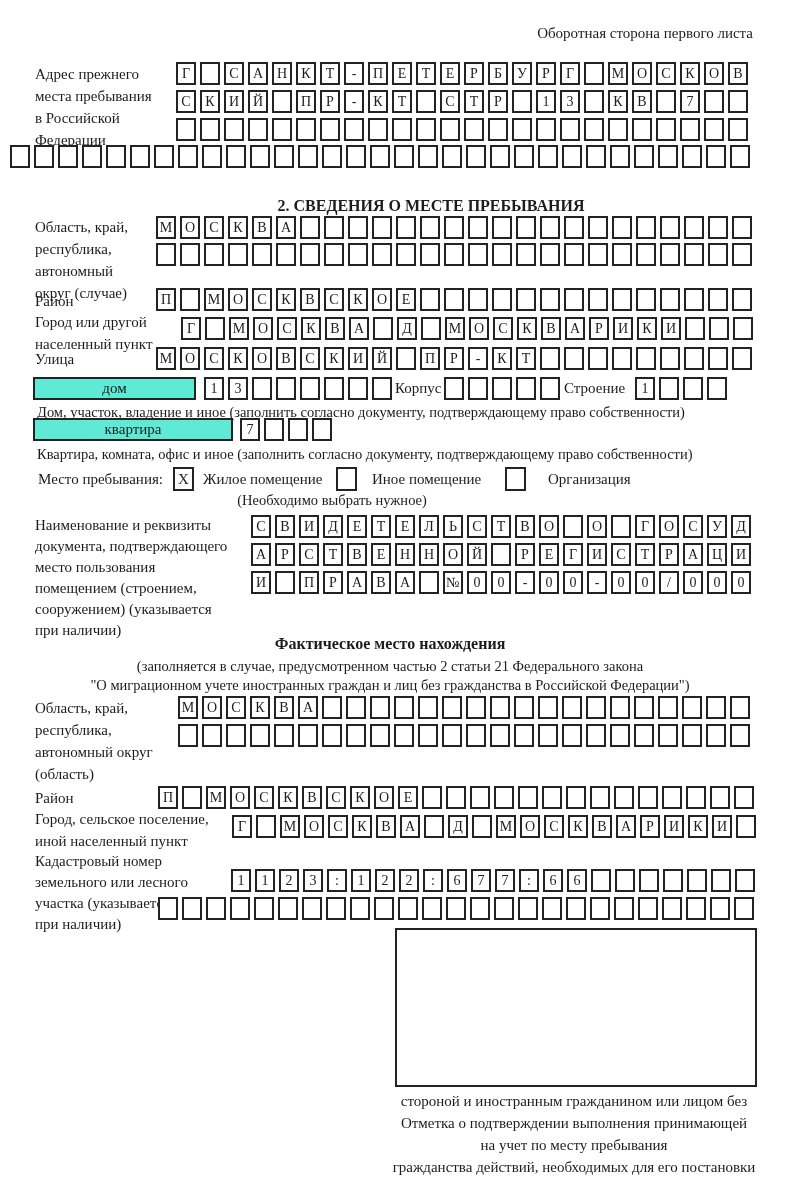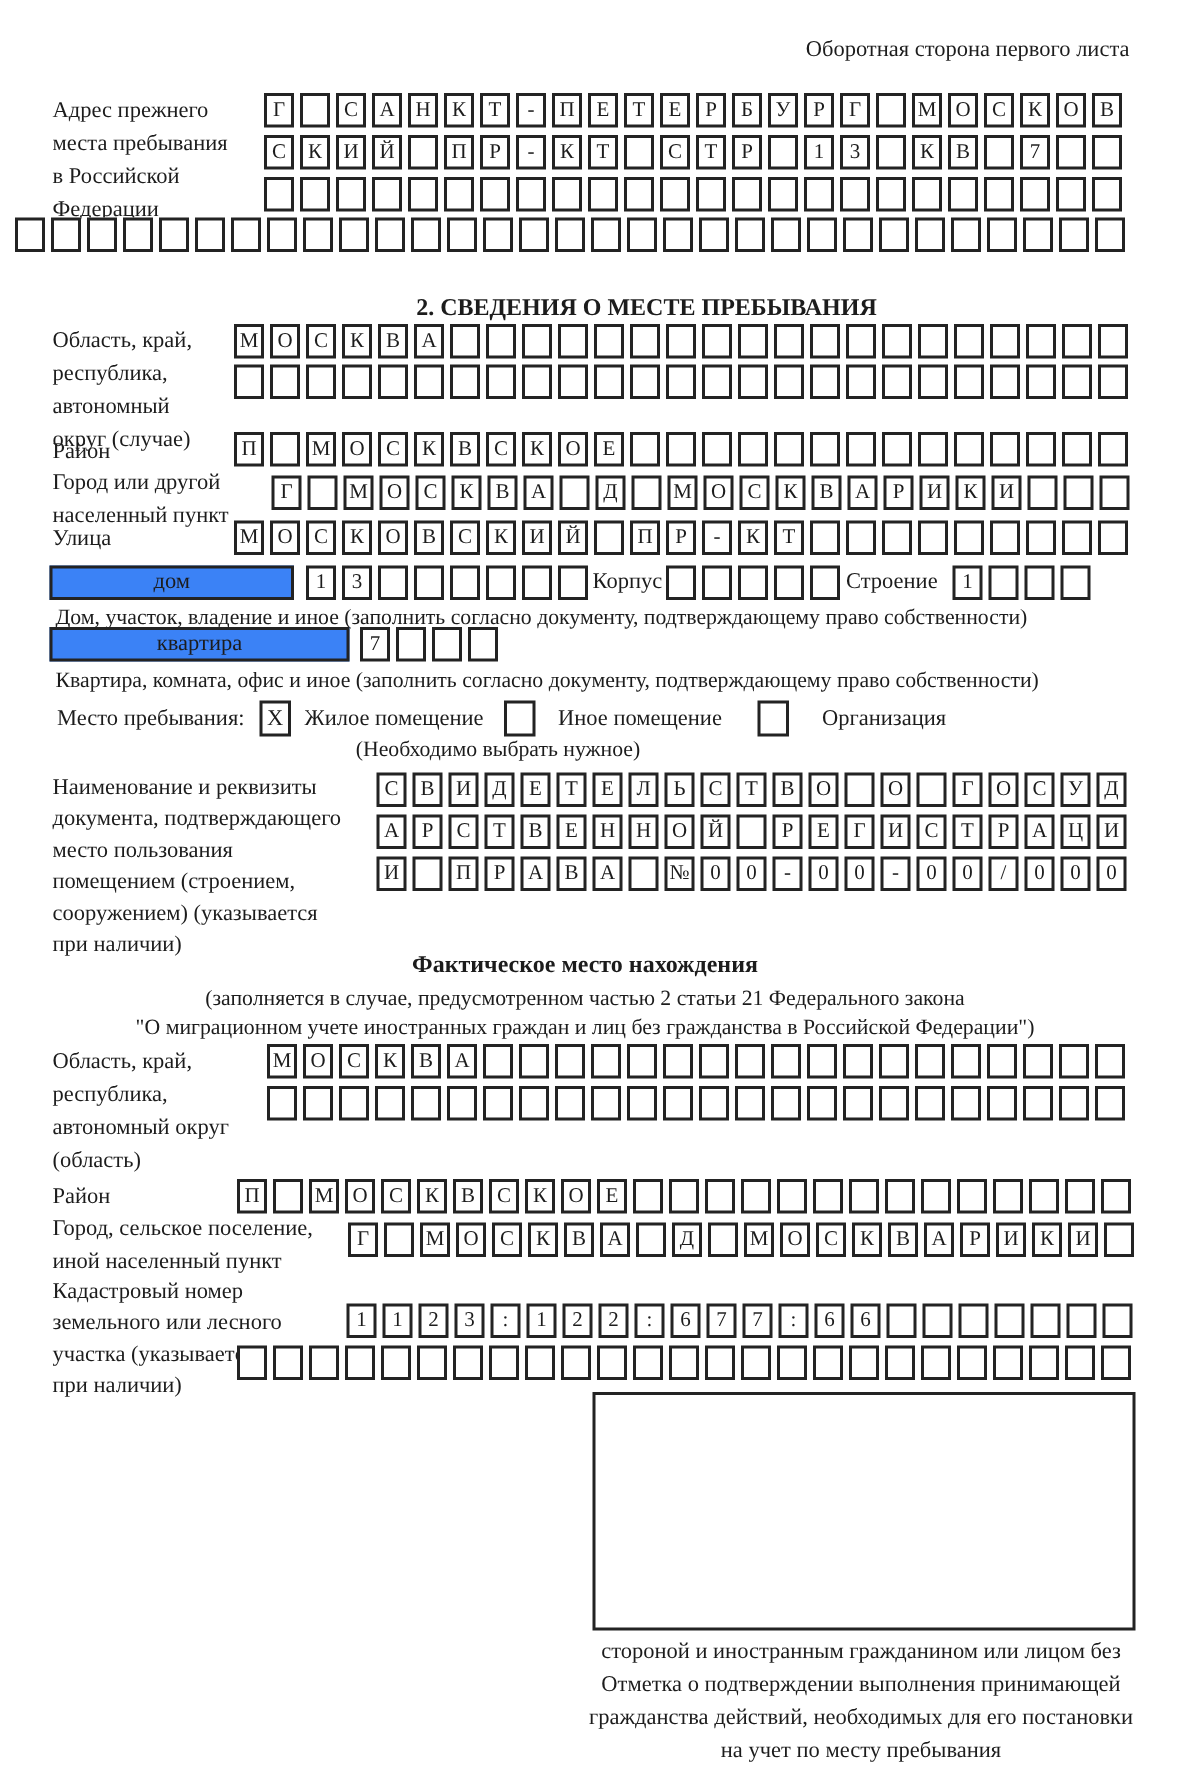--- a/index.html
+++ b/index.html
@@ -13,21 +13,21 @@
   .ctr { text-align:center; white-space:normal; }
   .ctr div { white-space:nowrap; }
   .cellrow { position:absolute; display:flex; gap:4px; }
   .cell {
     flex:0 0 20px; width:20px; height:23px; border:2px solid #232323;
     box-sizing:border-box; display:flex; align-items:center; justify-content:center;
     font-size:14px; line-height:1; background:#fff;
   }
   .wbox {
     position:absolute; height:23px; border:2px solid #232323; box-sizing:border-box;
-    display:flex; align-items:center; justify-content:center; font-size:15px; background:#3b82f6;
+    display:flex; align-items:center; justify-content:center; font-size:15px; background:#5eead4;
   }
   .chk {
     position:absolute; width:21px; height:24px; border:2px solid #232323; box-sizing:border-box;
     display:flex; align-items:center; justify-content:center; font-size:15px; background:#fff;
   }
   .stamp { position:absolute; border:2px solid #232323; background:#fff; }
 </style>
 </head>
 <body>
 
@@ -596,17 +596,17 @@
       <div class="cell"></div>
       <div class="cell"></div>
       <div class="cell"></div>
       <div class="cell"></div>
     </div>
 
   <div class="stamp" style="left:395px; top:928px; width:358px; height:155px;"></div>
   <div class="ctr" style="position:absolute; left:368px; top:1090px; width:412px; font-size:15px; line-height:22px;">
     <div>стороной и иностранным гражданином или лицом без</div>
     <div>Отметка о подтверждении выполнения принимающей</div>
+    <div>на учет по месту пребывания</div>
     <div>гражданства действий, необходимых для его постановки</div>
-    <div>на учет по месту пребывания</div>
   </div>
 
 </div>
 
 </body></html>

